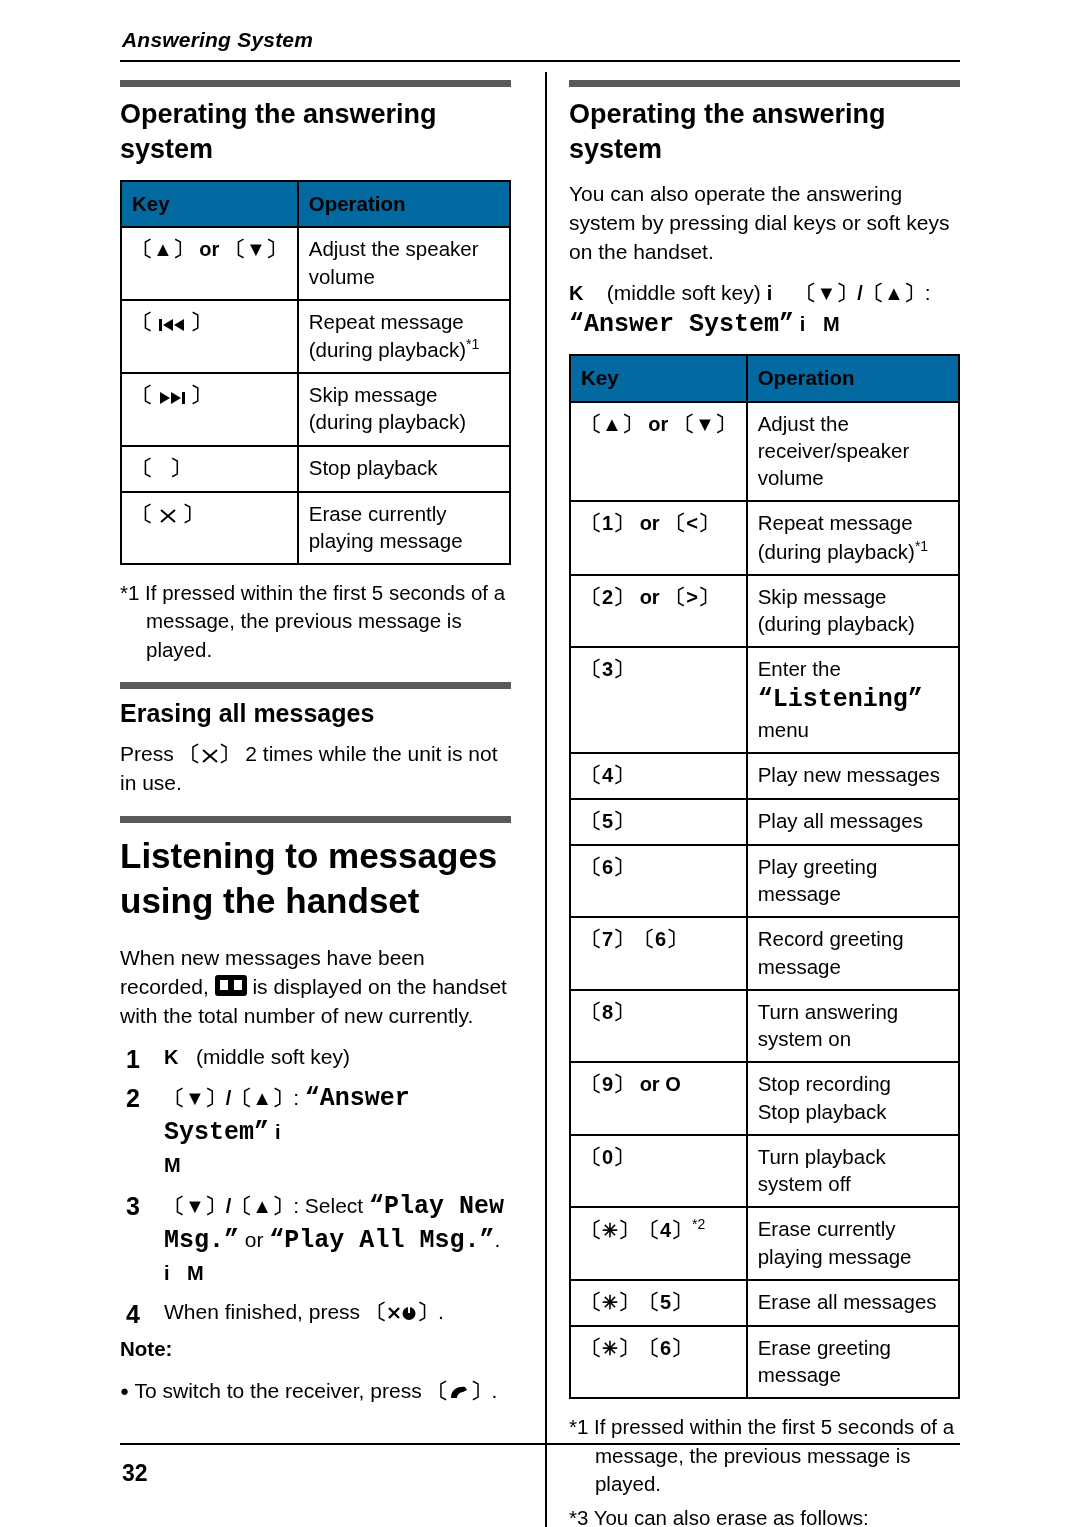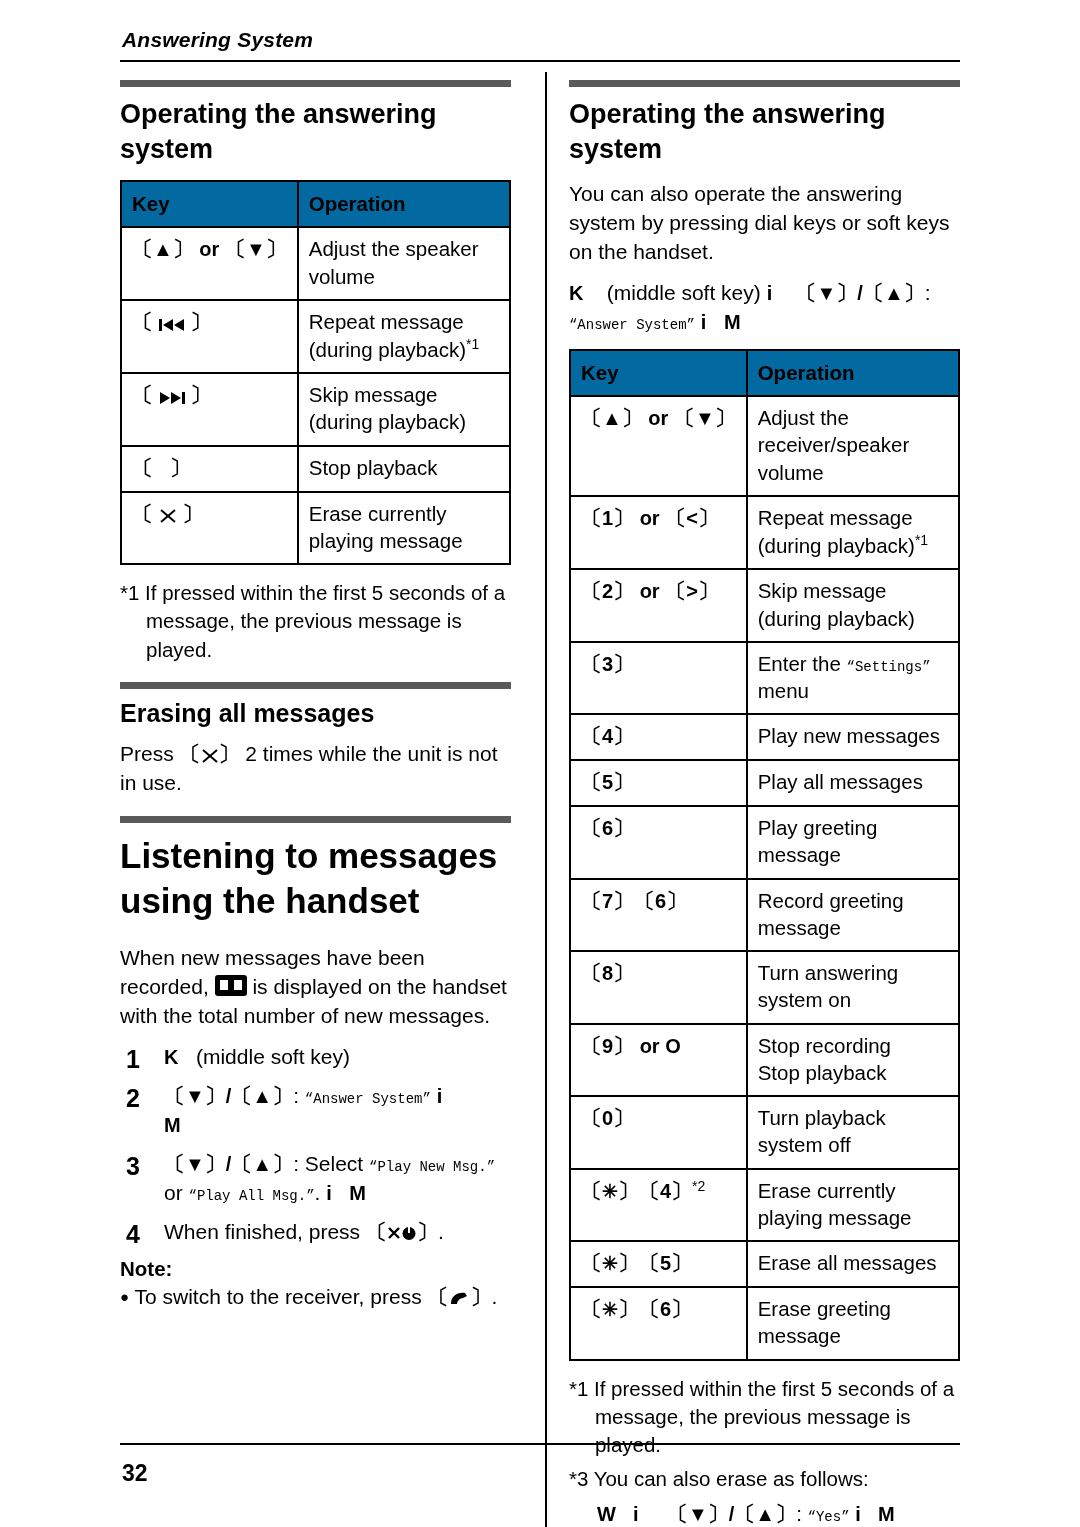--- a/index.html
+++ b/index.html
@@ -105,22 +105,22 @@
 
   
   .kb {
     font-weight: bold;
     white-space: nowrap;
     font-size: 20px;
   }
   .kb .br { font-size: 21px; font-weight: bold; }
   .mono {
     font-family: "Liberation Mono", monospace;
-    font-weight: normal;
-    font-size: 14px;
+    font-weight: bold;
+    font-size: 25px;
   }
   .ftn {
     font-size: 20.5px;
     line-height: 1.38;
     margin: 0 0 6px 0;
   }
   .hang {
     padding-left: 26px;
     text-indent: -26px;
   }
@@ -148,21 +148,21 @@
   ol.steps li .num {
     position: absolute;
     left: 6px;
     top: -1px;
     font-size: 25px;
     font-weight: bold;
   }
   .note-h {
     font-size: 20.5px;
     font-weight: bold;
-    margin: 10px 0 2px 0;
+    margin: 10px 0 16px 0;
   }
   .note-item {
     font-size: 21px;
     line-height: 1.38;
     padding-left: 18px;
     text-indent: -18px;
   }
   .bullet { font-size: 15px; vertical-align: 2px; }
   
   .foot-rule {
@@ -281,21 +281,21 @@
       <div class="sec-rule"></div>
       <h2 class="sub-title">Erasing all messages</h2>
       <p class="body"><span>Press </span><span class="kb"><span class="br">〔</span><svg class="ig" width="18" height="16" viewBox="0 0 18 16">
               <line x1="2" y1="2" x2="16" y2="14" stroke="#000" stroke-width="2"></line>
               <line x1="16" y1="2" x2="2" y2="14" stroke="#000" stroke-width="2"></line>
             </svg><span class="br">〕</span></span><span> 2 times while the unit is not in use.</span></p>
 
       <div class="sec-rule"></div>
       <h1 class="big-title">Listening to messages using the handset</h1>
 
-      <p class="body"><span>When new messages have been recorded, </span><span class="icon-box"></span><span> is displayed on the handset with the total number of new messages.</span></p>
+      <p class="body"><span>When new messages have been recorded, </span><span class="icon-box"></span><span> is displayed on the handset with the total number of new currently.</span></p>
 
       <ol class="steps">
         <li><span class="num">1</span>
           <span class="kb">K</span> &nbsp;&nbsp;(middle soft key)
         </li>
         <li><span class="num">2</span>
           <span class="kb"><span class="br">〔</span>▼<span class="br">〕</span>/<span class="br">〔</span>▲<span class="br">〕</span></span>: <span class="mono">“Answer System”</span> <span class="kb">i</span><br>
           <span class="kb">M</span>
         </li>
         <li><span class="num">3</span>
@@ -347,21 +347,21 @@
           <tr>
             <td class="keycell"><span class="kb"><span class="br">〔</span>1<span class="br">〕</span> or <span class="br">〔</span>&lt;<span class="br">〕</span></span></td>
             <td>Repeat message (during playback)<sup class="star">*1</sup></td>
           </tr>
           <tr>
             <td class="keycell"><span class="kb"><span class="br">〔</span>2<span class="br">〕</span> or <span class="br">〔</span>&gt;<span class="br">〕</span></span></td>
             <td>Skip message (during playback)</td>
           </tr>
           <tr>
             <td class="keycell"><span class="kb"><span class="br">〔</span>3<span class="br">〕</span></span></td>
-            <td>Enter the <span class="mono">“Settings”</span> menu</td>
+            <td>Enter the <span class="mono">“Listening”</span> menu</td>
           </tr>
           <tr>
             <td class="keycell"><span class="kb"><span class="br">〔</span>4<span class="br">〕</span></span></td>
             <td>Play new messages</td>
           </tr>
           <tr>
             <td class="keycell"><span class="kb"><span class="br">〔</span>5<span class="br">〕</span></span></td>
             <td>Play all messages</td>
           </tr>
           <tr>

